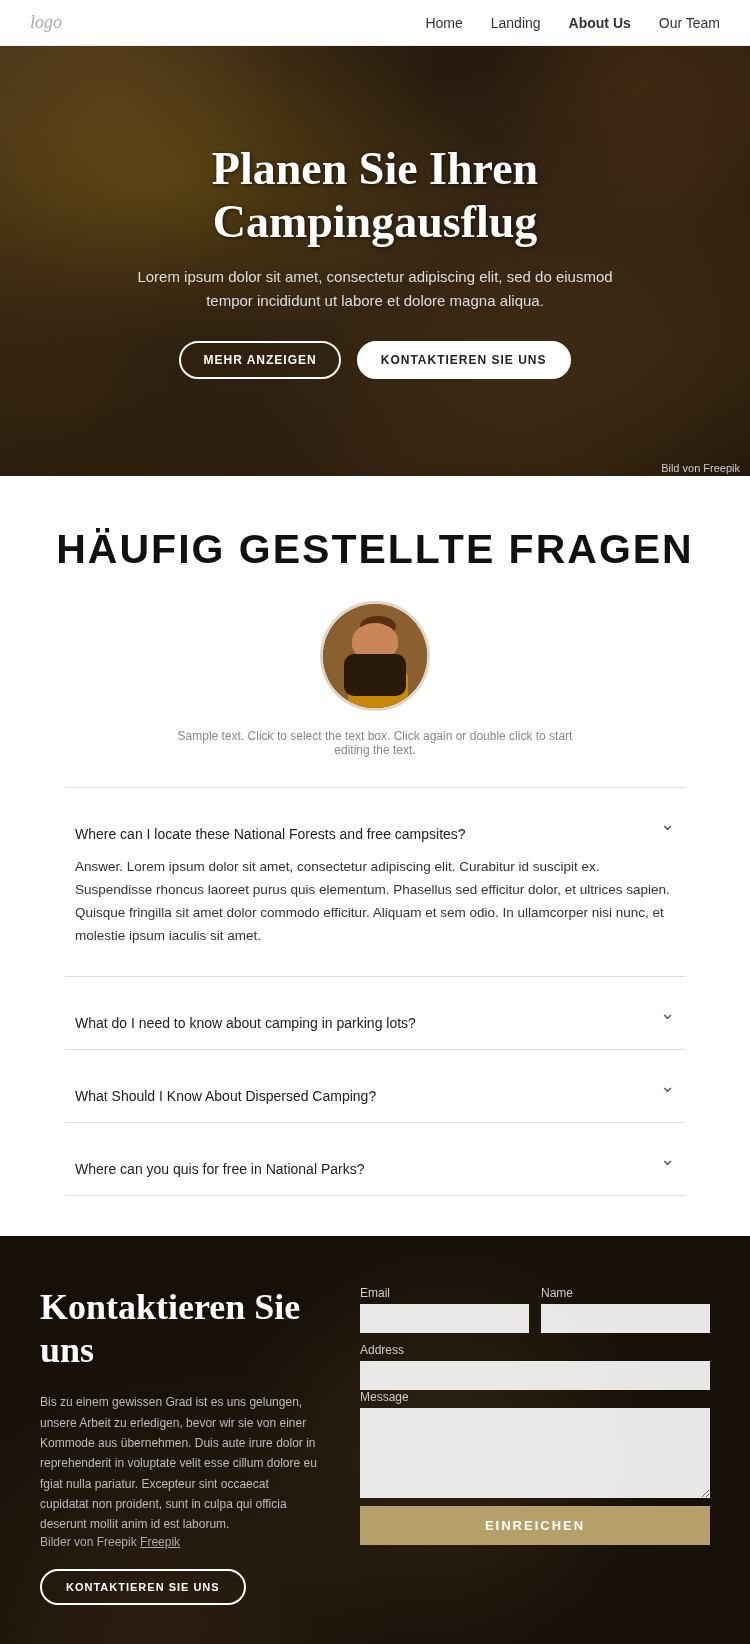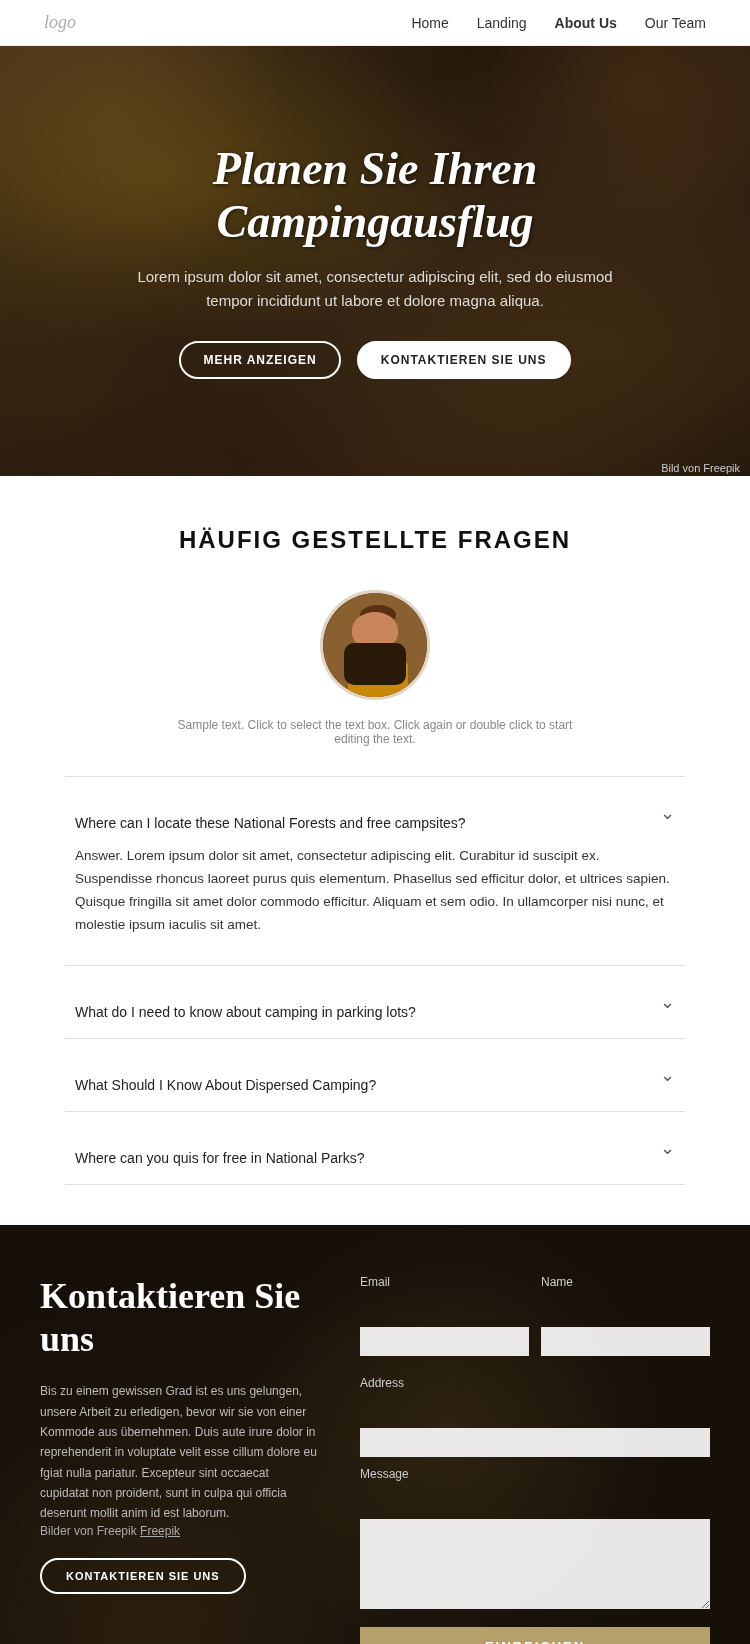--- a/index.html
+++ b/index.html
@@ -3,21 +3,21 @@
   <meta charset="utf-8">
   <style>
     * { box-sizing: border-box; margin: 0; padding: 0; }
     body { font-family: Georgia, serif; width: 750px; overflow-x: hidden; }
 
     
     .navbar {
       display: flex;
       justify-content: space-between;
       align-items: center;
-      padding: 12px 44px;
+      padding: 12px 30px;
       background: #fff;
       border-bottom: 1px solid #eee;
     }
     .navbar-logo {
       font-size: 18px;
       color: #aaa;
       font-style: italic;
     }
     .navbar-links {
       display: flex;
@@ -81,21 +81,20 @@
       padding: 20px 60px;
     }
     .hero-title {
       font-size: 46px;
       color: #fff;
       font-family: Georgia, serif;
       font-weight: bold;
       margin-bottom: 16px;
       line-height: 1.15;
       text-shadow: 1px 1px 4px rgba(0,0,0,0.6);
-      font-style: italic;
     }
     .hero-subtitle {
       font-size: 15px;
       color: #ddd;
       max-width: 480px;
       margin: 0 auto 28px;
       line-height: 1.6;
       font-family: Arial, sans-serif;
     }
     .hero-buttons {
@@ -137,26 +136,26 @@
       font-family: Arial, sans-serif;
     }
 
     
     .faq-section {
       background: #fff;
       padding: 50px 30px 40px;
     }
     .faq-title {
       text-align: center;
-      font-size: 24px;
+      font-size: 41px;
       font-family: Arial, sans-serif;
       font-weight: 900;
       letter-spacing: 2px;
       color: #111;
-      margin-bottom: 36px;
+      margin-bottom: 28px;
     }
     .faq-avatar-wrap {
       display: flex;
       justify-content: center;
       margin-bottom: 18px;
     }
     .faq-avatar {
       width: 110px;
       height: 110px;
       border-radius: 50%;
@@ -308,22 +307,20 @@
     
     .form-row {
       display: flex;
       gap: 12px;
       margin-bottom: 10px;
     }
     .form-group {
       display: flex;
       flex-direction: column;
       flex: 1;
-      margin-bottom: 10px;
-      gap: 34px;
     }
     .form-label {
       font-size: 12px;
       color: #ccc;
       font-family: Arial, sans-serif;
       margin-bottom: 4px;
     }
     .form-input {
       background: rgba(255,255,255,0.9);
       border: none;

